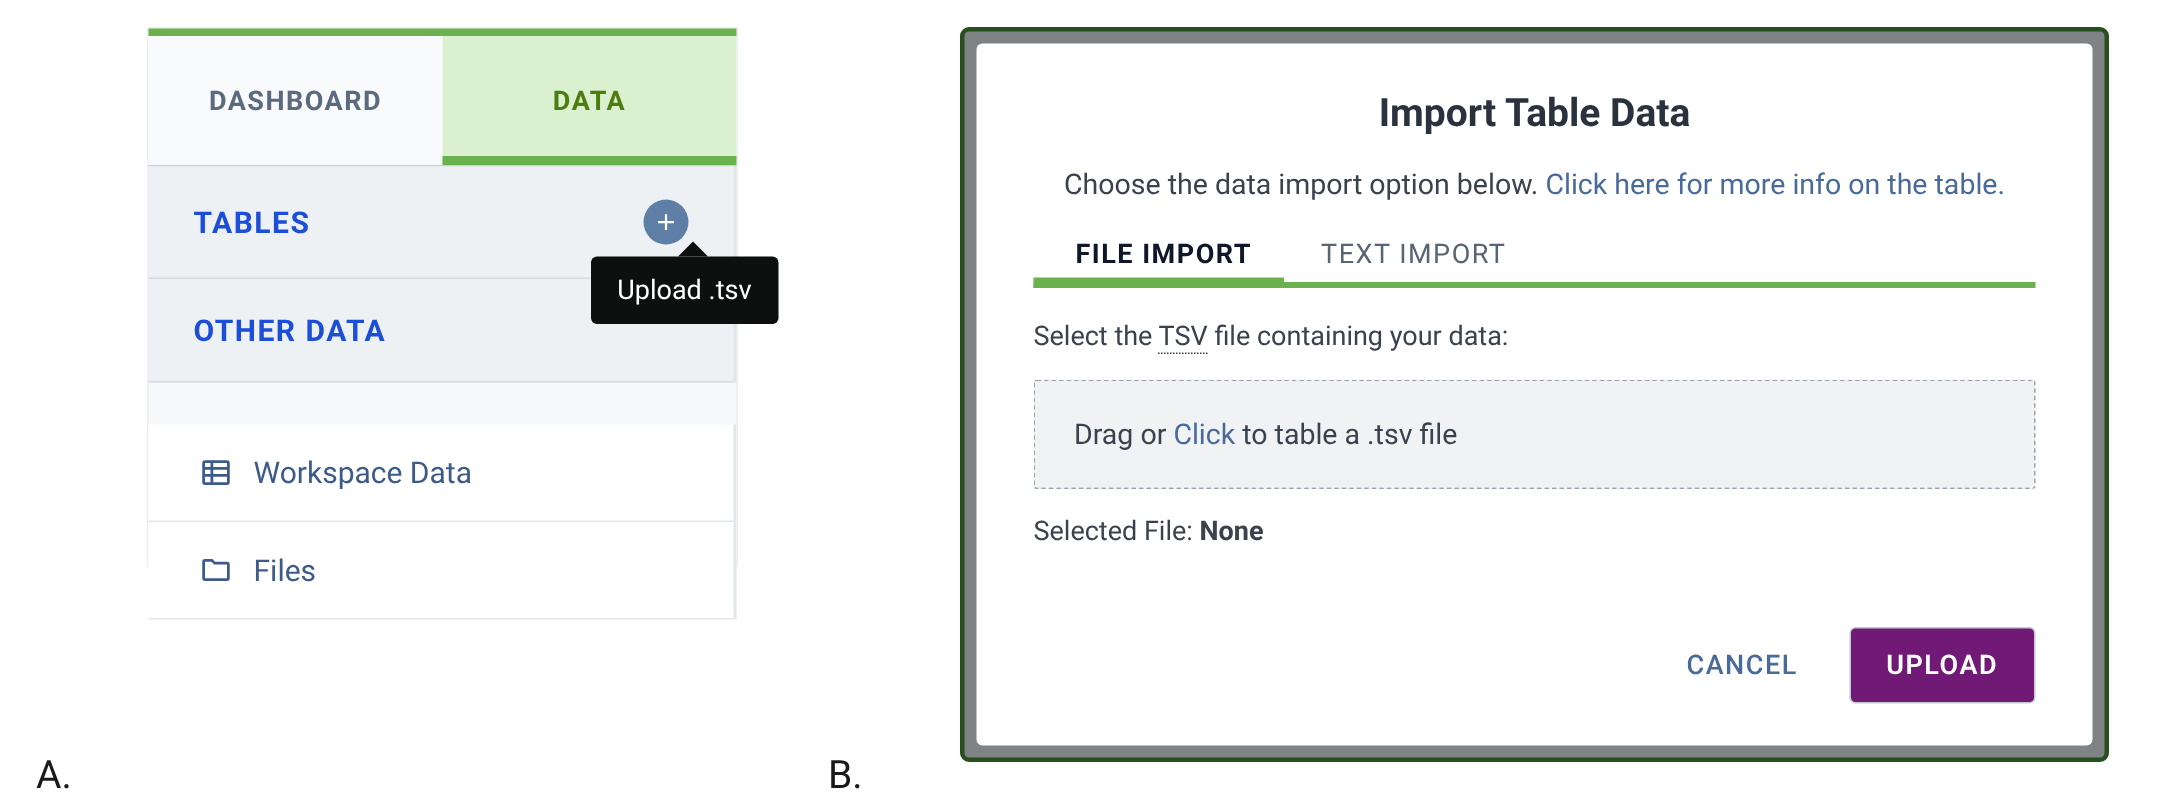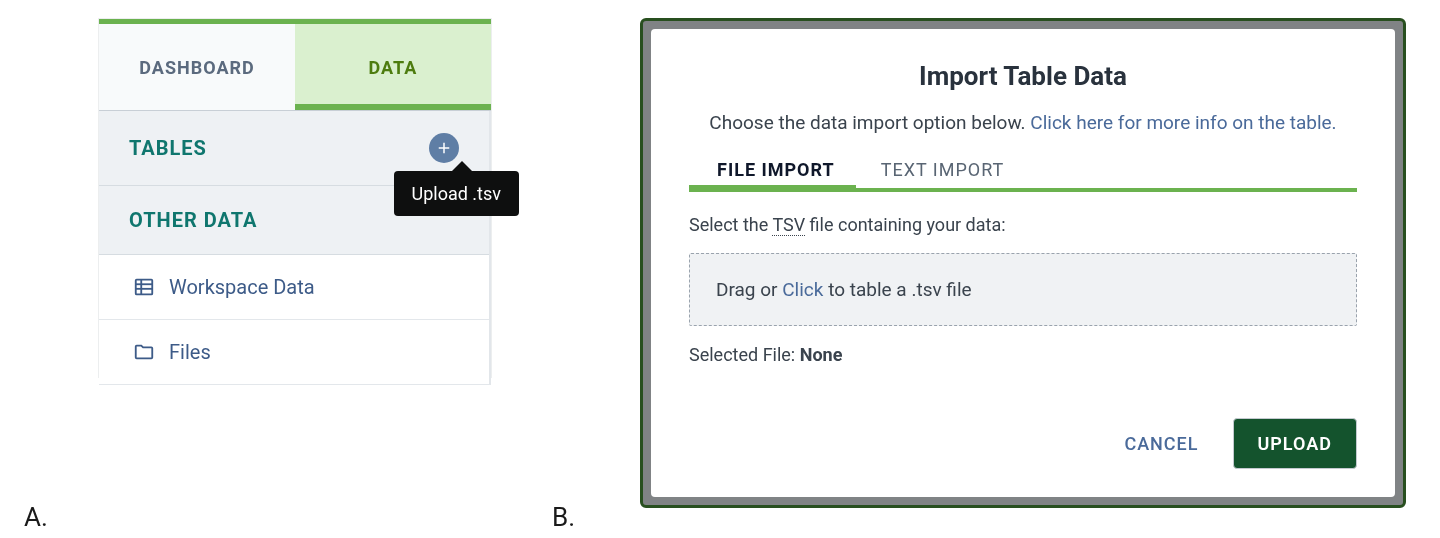--- a/index.html
+++ b/index.html
@@ -15,29 +15,29 @@
     .topbar-green { height: 5px; background: #6bb24f; width: 100%; }
 
     .tabs-row { display: flex; height: 86px; background: #f8fafb; position: relative; }
     .tab { flex: 1; display: flex; align-items: center; justify-content: center; font-size: 18px; font-weight: 700; letter-spacing: 1px; color: #5b6a7e; }
     .tab.active { background: #daf0cf; color: #4d7c0f; }
     .tabs-underline { position: absolute; left: 50%; right: 0; bottom: 0; height: 6px; background: #6bb24f; }
     .tabs-row-border { height: 1px; background: #c8cfd6; width: 100%; }
 
     .section-list { background: #eef1f4; border-right: 2px solid #e2e6ea; }
     .section-item { position: relative; display: flex; align-items: center; justify-content: space-between; padding: 22px 30px; border-bottom: 1px solid #d6dce1; }
-    .section-item .title { font-size: 20px; font-weight: 700; letter-spacing: 1px; color: #0f766e; }
+    .section-item .title { font-size: 20px; font-weight: 700; letter-spacing: 1px; color: #1d4ed8; }
 
     .plus-icon { width: 30px; height: 30px; border-radius: 50%; background: #5f7ea5; display: flex; align-items: center; justify-content: center; }
     .plus-icon svg { width: 18px; height: 18px; display: block; }
 
     .tooltip { position: absolute; right: -30px; top: 60px; background: #0e0f0f; color: #fff; font-size: 18px; padding: 12px 18px; border-radius: 4px; white-space: nowrap; z-index: 10; }
     .tooltip::before { content: ""; position: absolute; left: 58px; top: -10px; border-left: 10px solid transparent; border-right: 10px solid transparent; border-bottom: 10px solid #0e0f0f; }
 
-    .other-list { background: #ffffff; border-right: 2px solid #e2e6ea; }
+    .other-list { background: #ffffff; border-right: 2px solid #e2e6ea; margin-top: 28px; }
     .other-item { display: flex; align-items: center; gap: 14px; padding: 20px 34px; border-bottom: 1px solid #e3e7eb; }
     .other-item .icon { width: 22px; height: 22px; color: #3d5b88; flex-shrink: 0; }
     .other-item .label { font-size: 20px; color: #3d5b88; }
 
     
     .panel-b { position: absolute; left: 640px; top: 18px; width: 766px; height: 490px; background: #808385; border: 3px solid #284f1f; border-radius: 6px; padding: 8px; }
     .dialog { width: 100%; height: 100%; background: #ffffff; border-radius: 4px; padding: 32px 38px 28px 38px; display: flex; flex-direction: column; }
     .dialog-title { font-size: 26px; font-weight: 700; color: #29323d; margin-bottom: 18px; text-align: center; }
     .dialog-description { font-size: 19px; color: #3a434d; line-height: 1.45; margin-bottom: 22px; text-align: center; }
     .dialog-description .link { color: #4a6a9a; }
@@ -52,21 +52,21 @@
     .abbr { border-bottom: 1px dotted #3a434d; }
 
     .dropzone { border: 1.5px dashed #9aa3ad; background: #f0f2f4; border-radius: 2px; padding: 24px 26px; font-size: 19px; color: #3a434d; margin-bottom: 18px; }
     .dropzone .click-link { color: #4a6a9a; }
 
     .selected-file { font-size: 18px; color: #3a434d; }
     .selected-file .val { font-weight: 700; }
 
     .dialog-footer { margin-top: auto; display: flex; justify-content: flex-end; align-items: center; gap: 26px; }
     .btn-cancel { font-size: 18px; letter-spacing: 1px; color: #4a6a9a; font-weight: 500; background: none; border: none; padding: 14px 8px; }
-    .btn-upload { font-size: 18px; letter-spacing: 1px; color: #ffffff; font-weight: 600; background: #14532d; border: 1px solid #c4cad0; padding: 14px 24px; border-radius: 4px; }
+    .btn-upload { font-size: 18px; letter-spacing: 1px; color: #ffffff; font-weight: 600; background: #701a75; border: 1px solid #c4cad0; padding: 14px 24px; border-radius: 4px; }
   </style>
 </head>
 <body>
 
 <div class="panel-a">
   <div class="panel-a-inner">
     <div class="topbar-green"></div>
 
     <div class="tabs-row">
       <div class="tab">

